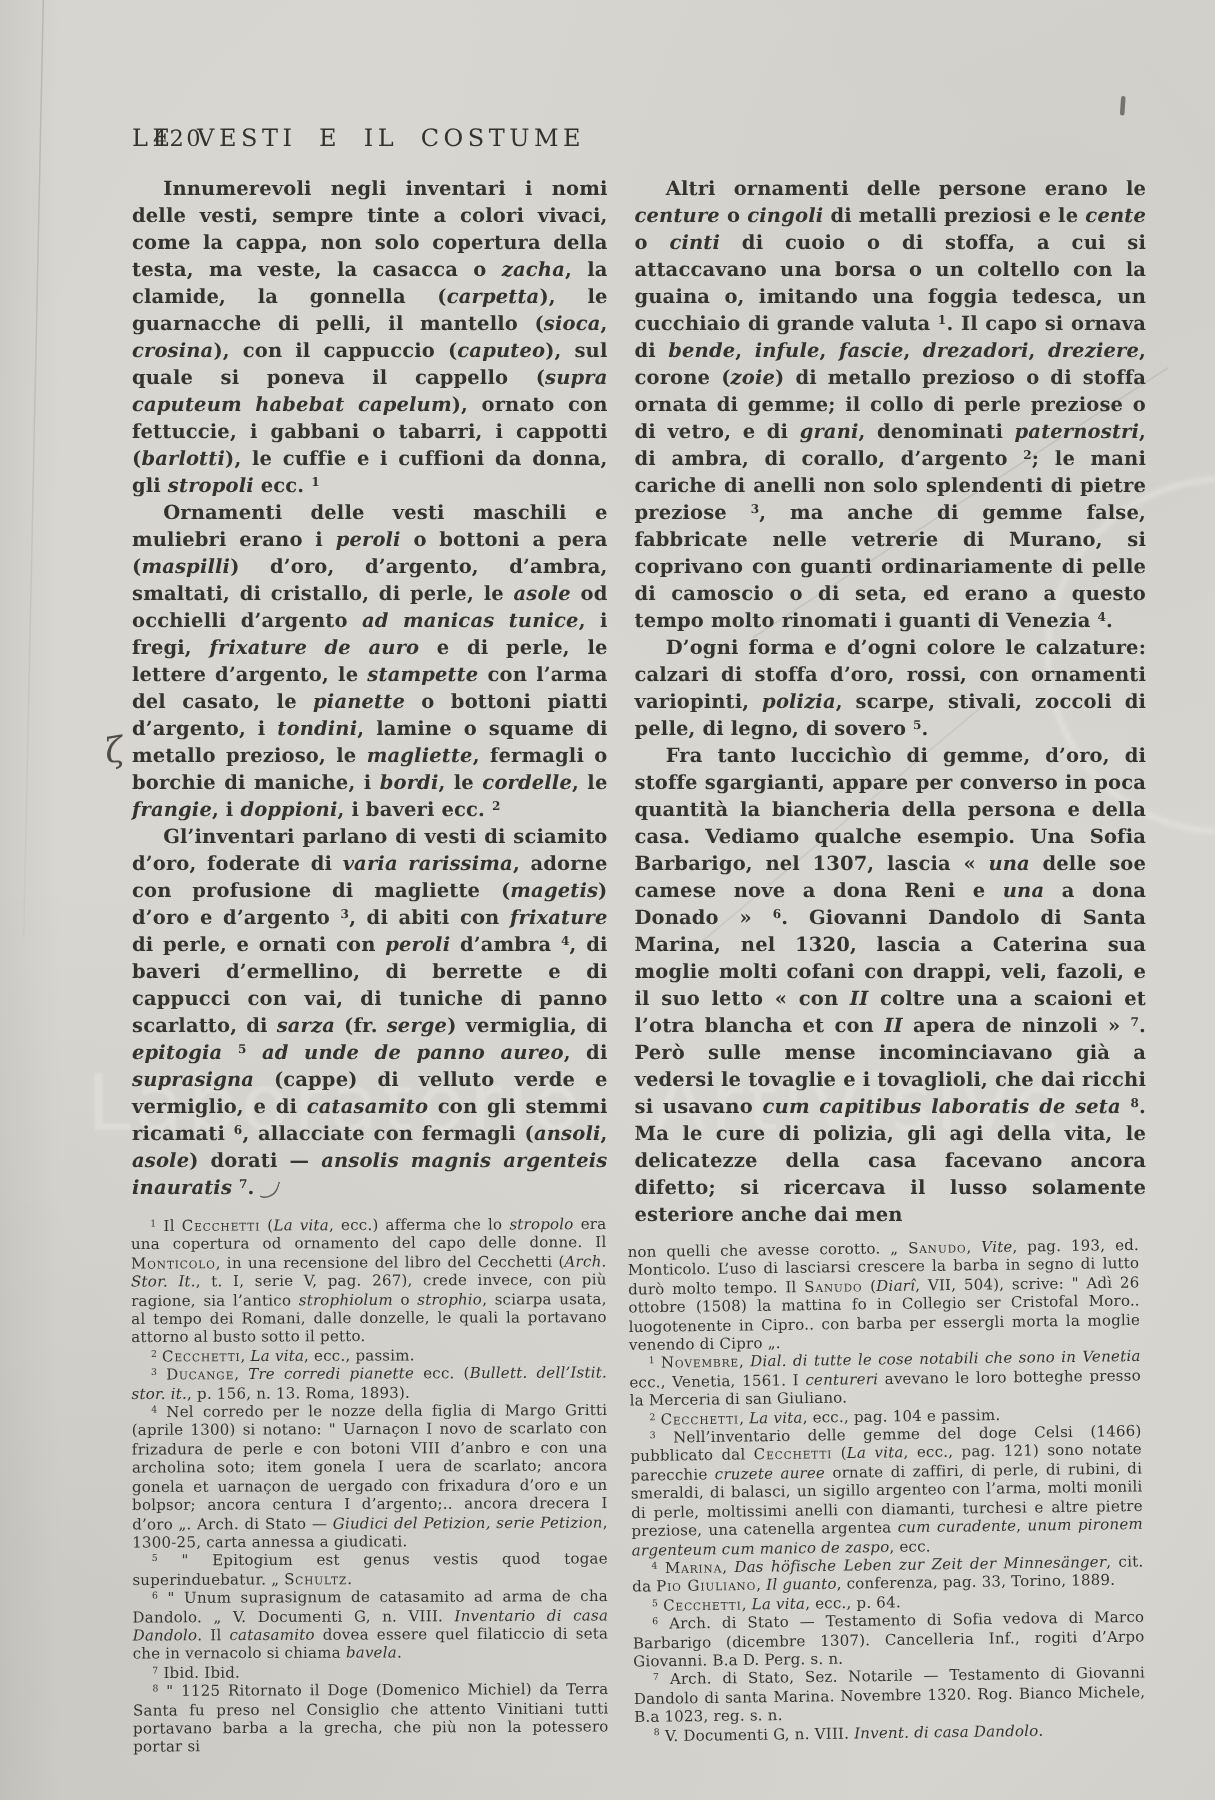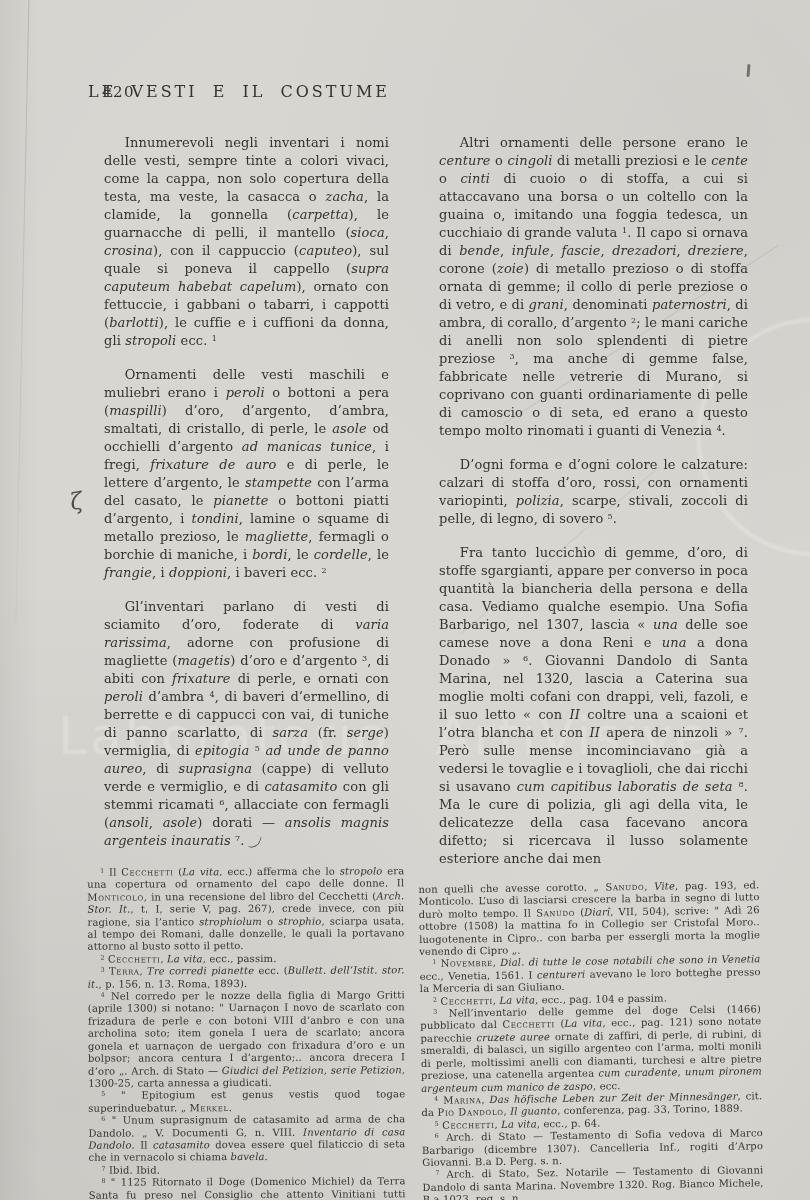--- a/index.html
+++ b/index.html
@@ -15,21 +15,21 @@
     color:#35332e;
   }
   
   .running-head{position:absolute;top:82px;left:88px;width:676px;height:22px;}
   .page-num{position:absolute;left:14px;top:1px;font-size:15px;letter-spacing:1.5px;}
   .head-title{text-align:left;font-size:16px;letter-spacing:3px;word-spacing:7px;}
   
   .columns{position:absolute;top:118px;left:88px;width:676px;display:flex;gap:18px;}
   .col-left{width:317px;}
   .col-right{width:341px;}
-  p.para{margin:16px;text-align:justify;text-indent:1.6em;font-size:13px;line-height:18px;letter-spacing:0.1px;hyphens:auto;}
+  p.para{margin:0;text-align:justify;text-indent:1.6em;font-size:13px;line-height:18px;letter-spacing:0.1px;hyphens:auto;font-weight:bold;}
   .footnotes{margin-top:10px;}
   .col-right .footnotes{transform:rotate(-0.8deg);transform-origin:left bottom;}
   .col-left .footnotes{transform:rotate(-0.25deg);}
   p.fn{margin:0;text-align:justify;text-indent:1.3em;font-size:10px;line-height:12.4px;letter-spacing:0.15px;hyphens:auto;}
   p.fn.noindent{text-indent:0;}
   .run-i{font-style:italic;}
   .run-sc{font-variant:small-caps;letter-spacing:0.6px;}
   sup.run-sup{font-size:0.62em;vertical-align:baseline;position:relative;top:-0.5em;line-height:0;}
   
   .margin-mark{position:absolute;left:70px;top:488px;font-size:23px;font-style:italic;color:#504d46;transform:rotate(-10deg);}
@@ -70,40 +70,40 @@
   <div class="columns">
     <div class="col-left">
       <div>
           <p class="para">Innumerevoli negli inventari i nomi delle vesti, sempre tinte a colori vivaci, come la cappa, non solo copertura della testa, ma veste, la casacca o <span class="run-i">zacha</span>, la clamide, la gonnella (<span class="run-i">carpetta</span>), le guarnacche di pelli, il mantello (<span class="run-i">sioca</span>, <span class="run-i">crosina</span>), con il cappuccio (<span class="run-i">caputeo</span>), sul quale si poneva il cappello (<span class="run-i">supra caputeum habebat capelum</span>), ornato con fettuccie, i gabbani o tabarri, i cappotti (<span class="run-i">barlotti</span>), le cuffie e i cuffioni da donna, gli <span class="run-i">stropoli</span> ecc. <sup class="run-sup">1</sup></p>
           <p class="para">Ornamenti delle vesti maschili e muliebri erano i <span class="run-i">peroli</span> o bottoni a pera (<span class="run-i">maspilli</span>) d’oro, d’argento, d’ambra, smaltati, di cristallo, di perle, le <span class="run-i">asole</span> od occhielli d’argento <span class="run-i">ad manicas tunice</span>, i fregi, <span class="run-i">frixature de auro</span> e di perle, le lettere d’argento, le <span class="run-i">stampette</span> con l’arma del casato, le <span class="run-i">pianette</span> o bottoni piatti d’argento, i <span class="run-i">tondini</span>, lamine o squame di metallo prezioso, le <span class="run-i">magliette</span>, fermagli o borchie di maniche, i <span class="run-i">bordi</span>, le <span class="run-i">cordelle</span>, le <span class="run-i">frangie</span>, i <span class="run-i">doppioni</span>, i baveri ecc. <sup class="run-sup">2</sup></p>
           <p class="para">Gl’inventari parlano di vesti di sciamito d’oro, foderate di <span class="run-i">varia rarissima</span>, adorne con profusione di magliette (<span class="run-i">magetis</span>) d’oro e d’argento <sup class="run-sup">3</sup>, di abiti con <span class="run-i">frixature</span> di perle, e ornati con <span class="run-i">peroli</span> d’ambra <sup class="run-sup">4</sup>, di baveri d’ermellino, di berrette e di cappucci con vai, di tuniche di panno scarlatto, di <span class="run-i">sarza</span> (fr. <span class="run-i">serge</span>) vermiglia, di <span class="run-i">epitogia</span> <sup class="run-sup">5</sup> <span class="run-i">ad unde de panno aureo</span>, di <span class="run-i">suprasigna</span> (cappe) di velluto verde e vermiglio, e di <span class="run-i">catasamito</span> con gli stemmi ricamati <sup class="run-sup">6</sup>, allacciate con fermagli (<span class="run-i">ansoli</span>, <span class="run-i">asole</span>) dorati — <span class="run-i">ansolis magnis argenteis inauratis</span> <sup class="run-sup">7</sup>.<span class="pen-mark"></span></p>
         </div>
       <div class="footnotes">
           <p class="fn"><sup class="run-sup">1</sup> Il <span class="run-sc">Cecchetti</span> (<span class="run-i">La vita</span>, ecc.) afferma che lo <span class="run-i">stropolo</span> era una copertura od ornamento del capo delle donne. Il <span class="run-sc">Monticolo</span>, in una recensione del libro del Cecchetti (<span class="run-i">Arch. Stor. It.</span>, t. I, serie V, pag. 267), crede invece, con più ragione, sia l’antico <span class="run-i">strophiolum</span> o <span class="run-i">strophio</span>, sciarpa usata, al tempo dei Romani, dalle donzelle, le quali la portavano attorno al busto sotto il petto.</p>
           <p class="fn"><sup class="run-sup">2</sup> <span class="run-sc">Cecchetti</span>, <span class="run-i">La vita</span>, ecc., passim.</p>
-          <p class="fn"><sup class="run-sup">3</sup> <span class="run-sc">Terra</span>, <span class="run-i">Tre corredi pianette</span> ecc. (<span class="run-i">Bullett. dell’Istit. stor. it.</span>, p. 156, n. 13. Roma, 1893).</p>
+          <p class="fn"><sup class="run-sup">3</sup> <span class="run-sc">Ducange</span>, <span class="run-i">Tre corredi pianette</span> ecc. (<span class="run-i">Bullett. dell’Istit. stor. it.</span>, p. 156, n. 13. Roma, 1893).</p>
           <p class="fn"><sup class="run-sup">4</sup> Nel corredo per le nozze della figlia di Margo Gritti (aprile 1300) si notano: " Uarnaçon I novo de scarlato con frizadura de perle e con botoni VIII d’anbro e con una archolina soto; item gonela I uera de scarlato; ancora gonela et uarnaçon de uergado con frixadura d’oro e un bolpsor; ancora centura I d’argento;.. ancora drecera I d’oro „. Arch. di Stato — <span class="run-i">Giudici del Petizion, serie Petizion</span>, 1300-25, carta annessa a giudicati.</p>
-          <p class="fn"><sup class="run-sup">5</sup> " Epitogium est genus vestis quod togae superinduebatur. „ <span class="run-sc">Merkel</span>.</p>
+          <p class="fn"><sup class="run-sup">5</sup> " Epitogium est genus vestis quod togae superinduebatur. „ <span class="run-sc">Schultz</span>.</p>
           <p class="fn"><sup class="run-sup">6</sup> " Unum suprasignum de catasamito ad arma de cha Dandolo. „ V. Documenti G, n. VIII. <span class="run-i">Inventario di casa Dandolo</span>. Il <span class="run-i">catasamito</span> dovea essere quel filaticcio di seta che in vernacolo si chiama <span class="run-i">bavela</span>.</p>
           <p class="fn"><sup class="run-sup">7</sup> Ibid. Ibid.</p>
           <p class="fn"><sup class="run-sup">8</sup> " 1125 Ritornato il Doge (Domenico Michiel) da Terra Santa fu preso nel Consiglio che attento Vinitiani tutti portavano barba a la grecha, che più non la potessero portar si</p>
         </div>
     </div>
     <div class="col-right">
       <div>
           <p class="para">Altri ornamenti delle persone erano le <span class="run-i">centure</span> o <span class="run-i">cingoli</span> di metalli preziosi e le <span class="run-i">cente</span> o <span class="run-i">cinti</span> di cuoio o di stoffa, a cui si attaccavano una borsa o un coltello con la guaina o, imitando una foggia tedesca, un cucchiaio di grande valuta <sup class="run-sup">1</sup>. Il capo si ornava di <span class="run-i">bende</span>, <span class="run-i">infule</span>, <span class="run-i">fascie</span>, <span class="run-i">drezadori</span>, <span class="run-i">dreziere</span>, corone (<span class="run-i">zoie</span>) di metallo prezioso o di stoffa ornata di gemme; il collo di perle preziose o di vetro, e di <span class="run-i">grani</span>, denominati <span class="run-i">paternostri</span>, di ambra, di corallo, d’argento <sup class="run-sup">2</sup>; le mani cariche di anelli non solo splendenti di pietre preziose <sup class="run-sup">3</sup>, ma anche di gemme false, fabbricate nelle vetrerie di Murano, si coprivano con guanti ordinariamente di pelle di camoscio o di seta, ed erano a questo tempo molto rinomati i guanti di Venezia <sup class="run-sup">4</sup>.</p>
           <p class="para">D’ogni forma e d’ogni colore le calzature: calzari di stoffa d’oro, rossi, con ornamenti variopinti, <span class="run-i">polizia</span>, scarpe, stivali, zoccoli di pelle, di legno, di sovero <sup class="run-sup">5</sup>.</p>
           <p class="para">Fra tanto luccichìo di gemme, d’oro, di stoffe sgargianti, appare per converso in poca quantità la biancheria della persona e della casa. Vediamo qualche esempio. Una Sofia Barbarigo, nel 1307, lascia « <span class="run-i">una</span> delle soe camese nove a dona Reni e <span class="run-i">una</span> a dona Donado » <sup class="run-sup">6</sup>. Giovanni Dandolo di Santa Marina, nel 1320, lascia a Caterina sua moglie molti cofani con drappi, veli, fazoli, e il suo letto « con <span class="run-i">II</span> coltre una a scaioni et l’otra blancha et con <span class="run-i">II</span> apera de ninzoli » <sup class="run-sup">7</sup>. Però sulle mense incominciavano già a vedersi le tovaglie e i tovaglioli, che dai ricchi si usavano <span class="run-i">cum capitibus laboratis de seta</span> <sup class="run-sup">8</sup>. Ma le cure di polizia, gli agi della vita, le delicatezze della casa facevano ancora difetto; si ricercava il lusso solamente esteriore anche dai men</p>
         </div>
       <div class="footnotes">
           <p class="fn noindent">non quelli che avesse corotto. „ <span class="run-sc">Sanudo</span>, <span class="run-i">Vite</span>, pag. 193, ed. Monticolo. L’uso di lasciarsi crescere la barba in segno di lutto durò molto tempo. Il <span class="run-sc">Sanudo</span> (<span class="run-i">Diarî</span>, VII, 504), scrive: " Adì 26 ottobre (1508) la mattina fo in Collegio ser Cristofal Moro.. luogotenente in Cipro.. con barba per essergli morta la moglie venendo di Cipro „.</p>
           <p class="fn"><sup class="run-sup">1</sup> <span class="run-sc">Novembre</span>, <span class="run-i">Dial. di tutte le cose notabili che sono in Venetia</span> ecc., Venetia, 1561. I <span class="run-i">centureri</span> avevano le loro botteghe presso la Merceria di san Giuliano.</p>
           <p class="fn"><sup class="run-sup">2</sup> <span class="run-sc">Cecchetti</span>, <span class="run-i">La vita</span>, ecc., pag. 104 e passim.</p>
           <p class="fn"><sup class="run-sup">3</sup> Nell’inventario delle gemme del doge Celsi (1466) pubblicato dal <span class="run-sc">Cecchetti</span> (<span class="run-i">La vita</span>, ecc., pag. 121) sono notate parecchie <span class="run-i">cruzete auree</span> ornate di zaffiri, di perle, di rubini, di smeraldi, di balasci, un sigillo argenteo con l’arma, molti monili di perle, moltissimi anelli con diamanti, turchesi e altre pietre preziose, una catenella argentea <span class="run-i">cum curadente</span>, <span class="run-i">unum pironem argenteum cum manico de zaspo</span>, ecc.</p>
-          <p class="fn"><sup class="run-sup">4</sup> <span class="run-sc">Marina</span>, <span class="run-i">Das höfische Leben zur Zeit der Minnesänger</span>, cit. da <span class="run-sc">Pio Dandolo</span>, <span class="run-i">Il guanto</span>, conferenza, pag. 33, Torino, 1889.</p>
+          <p class="fn"><sup class="run-sup">4</sup> <span class="run-sc">Marina</span>, <span class="run-i">Das höfische Leben zur Zeit der Minnesänger</span>, cit. da <span class="run-sc">Pio Giuliano</span>, <span class="run-i">Il guanto</span>, conferenza, pag. 33, Torino, 1889.</p>
           <p class="fn"><sup class="run-sup">5</sup> <span class="run-sc">Cecchetti</span>, <span class="run-i">La vita</span>, ecc., p. 64.</p>
           <p class="fn"><sup class="run-sup">6</sup> Arch. di Stato — Testamento di Sofia vedova di Marco Barbarigo (dicembre 1307). Cancelleria Inf., rogiti d’Arpo Giovanni. B.a D. Perg. s. n.</p>
           <p class="fn"><sup class="run-sup">7</sup> Arch. di Stato, Sez. Notarile — Testamento di Giovanni Dandolo di santa Marina. Novembre 1320. Rog. Bianco Michele, B.a 1023, reg. s. n.</p>
           <p class="fn"><sup class="run-sup">8</sup> V. Documenti G, n. VIII. <span class="run-i">Invent. di casa Dandolo</span>.</p>
         </div>
     </div>
   </div>
 
 </div>
 

